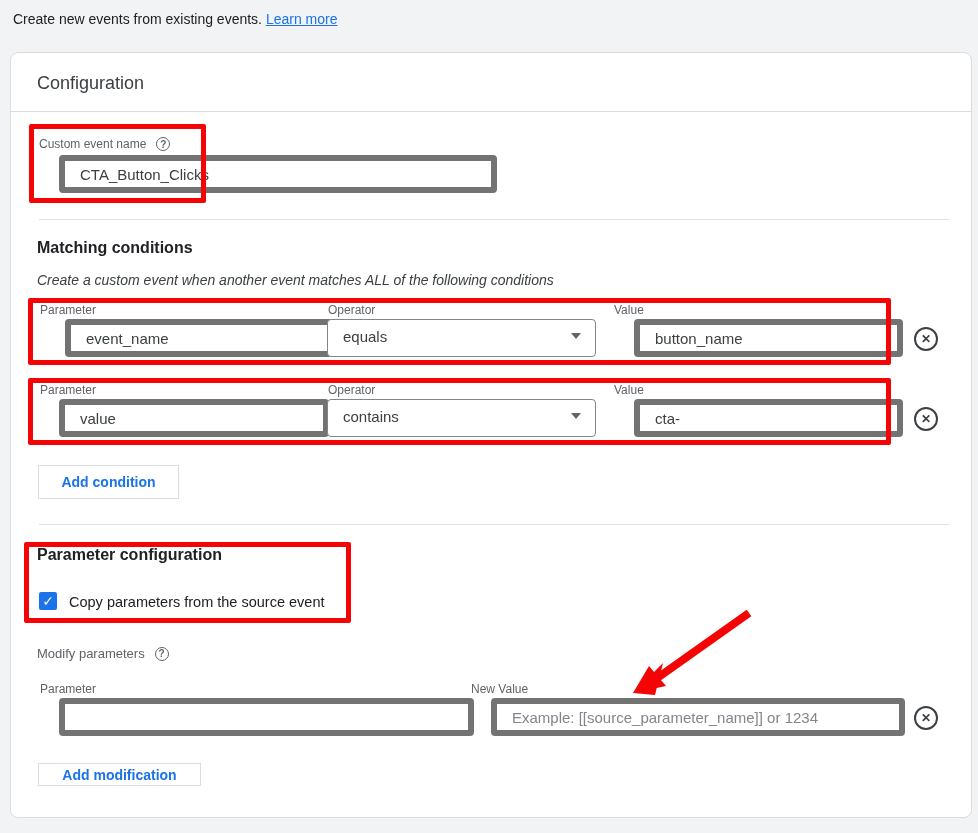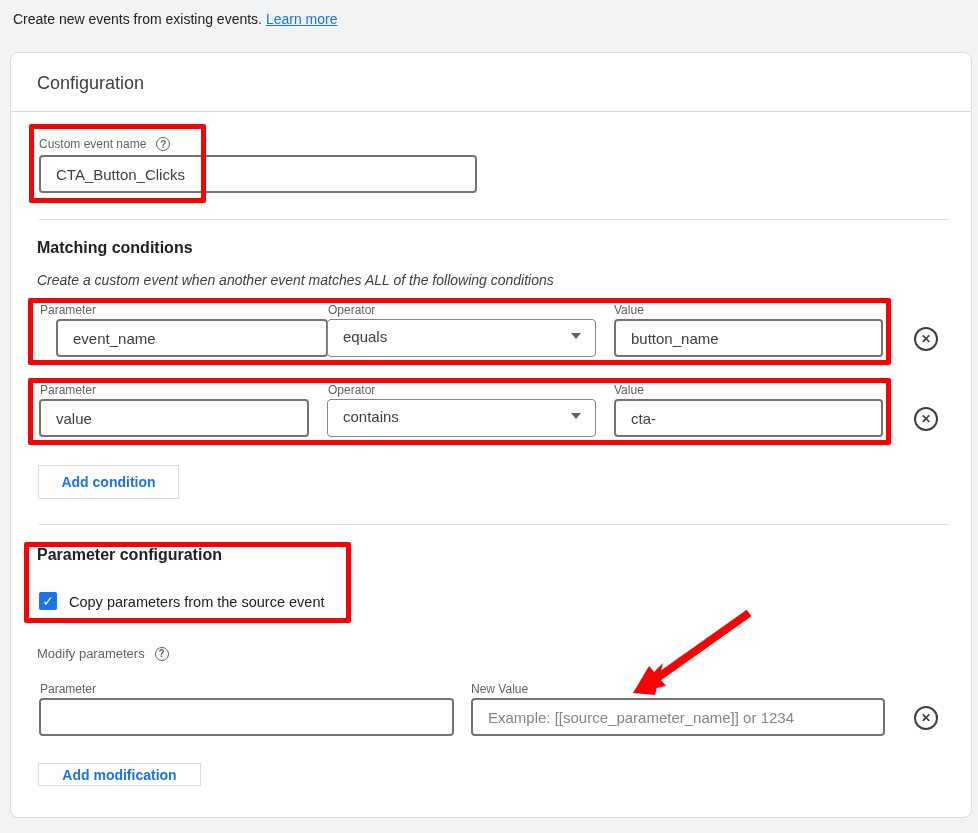--- a/index.html
+++ b/index.html
@@ -22,23 +22,23 @@
   .divider-full { position:absolute; left:0; right:0; top:58px; border-top:1px solid #dadce0; }
   .divider-inset { position:absolute; left:28px; width:910px; border-top:1px solid #dfe1e5; }
 
   .float-label { position:absolute; font-size:12px; color:#5f6368; display:flex; align-items:center; gap:10px; }
   .help-icon {
     display:inline-flex; align-items:center; justify-content:center;
     width:14px; height:14px; border:1px solid #5f6368; border-radius:50%;
     font-size:10px; color:#5f6368; font-weight:bold;
   }
   .tinput {
-    position:absolute; height:38px; border:2px solid #737373; border-radius:4px;
+    position:absolute; height:38px; border:6px solid #737373; border-radius:4px;
     background:#fff; font-size:15px; color:#3c4043; padding:6px 15px;
-    font-family:"Liberation Sans", sans-serif; outline:none;
+    font-family:"Liberation Sans", sans-serif; outline:none;margin-left:20px;
   }
   .tinput::placeholder { color:#80868b; opacity:1; }
 
   .select-box {
     position:absolute; height:38px; border:1px solid #80868b; border-radius:4px;
     background:#fff; display:flex; align-items:center; justify-content:space-between;
     padding:0 14px 4px 15px; font-size:15px; color:#3c4043; cursor:pointer;
   }
   .caret {
     width:0; height:0; border-left:5px solid transparent; border-right:5px solid transparent;
@@ -98,21 +98,21 @@
       <span>Parameter</span>
     </div>
   <div class="float-label" style="left:317px; top:250px;">
       <span>Operator</span>
     </div>
   <div class="float-label" style="left:603px; top:250px;">
       <span>Value</span>
     </div>
 
   <div>
-    <input class="tinput" style="left: 45px; top: 266px; width: 272px;" value="event_name">
+    <input class="tinput" style="left: 34px; top: 266px; width: 272px;" value="event_name">
     <div class="select-box" style="left:316px; top:266px; width:269px;">
       <span>equals</span>
       <span class="caret"></span>
     </div>
     <input class="tinput" style="left: 603px; top: 266px; width: 269px;" value="button_name">
     <div class="x-btn" style="left:903px; top:274px;">
       <span>✕</span>
     </div>
   </div>
 

